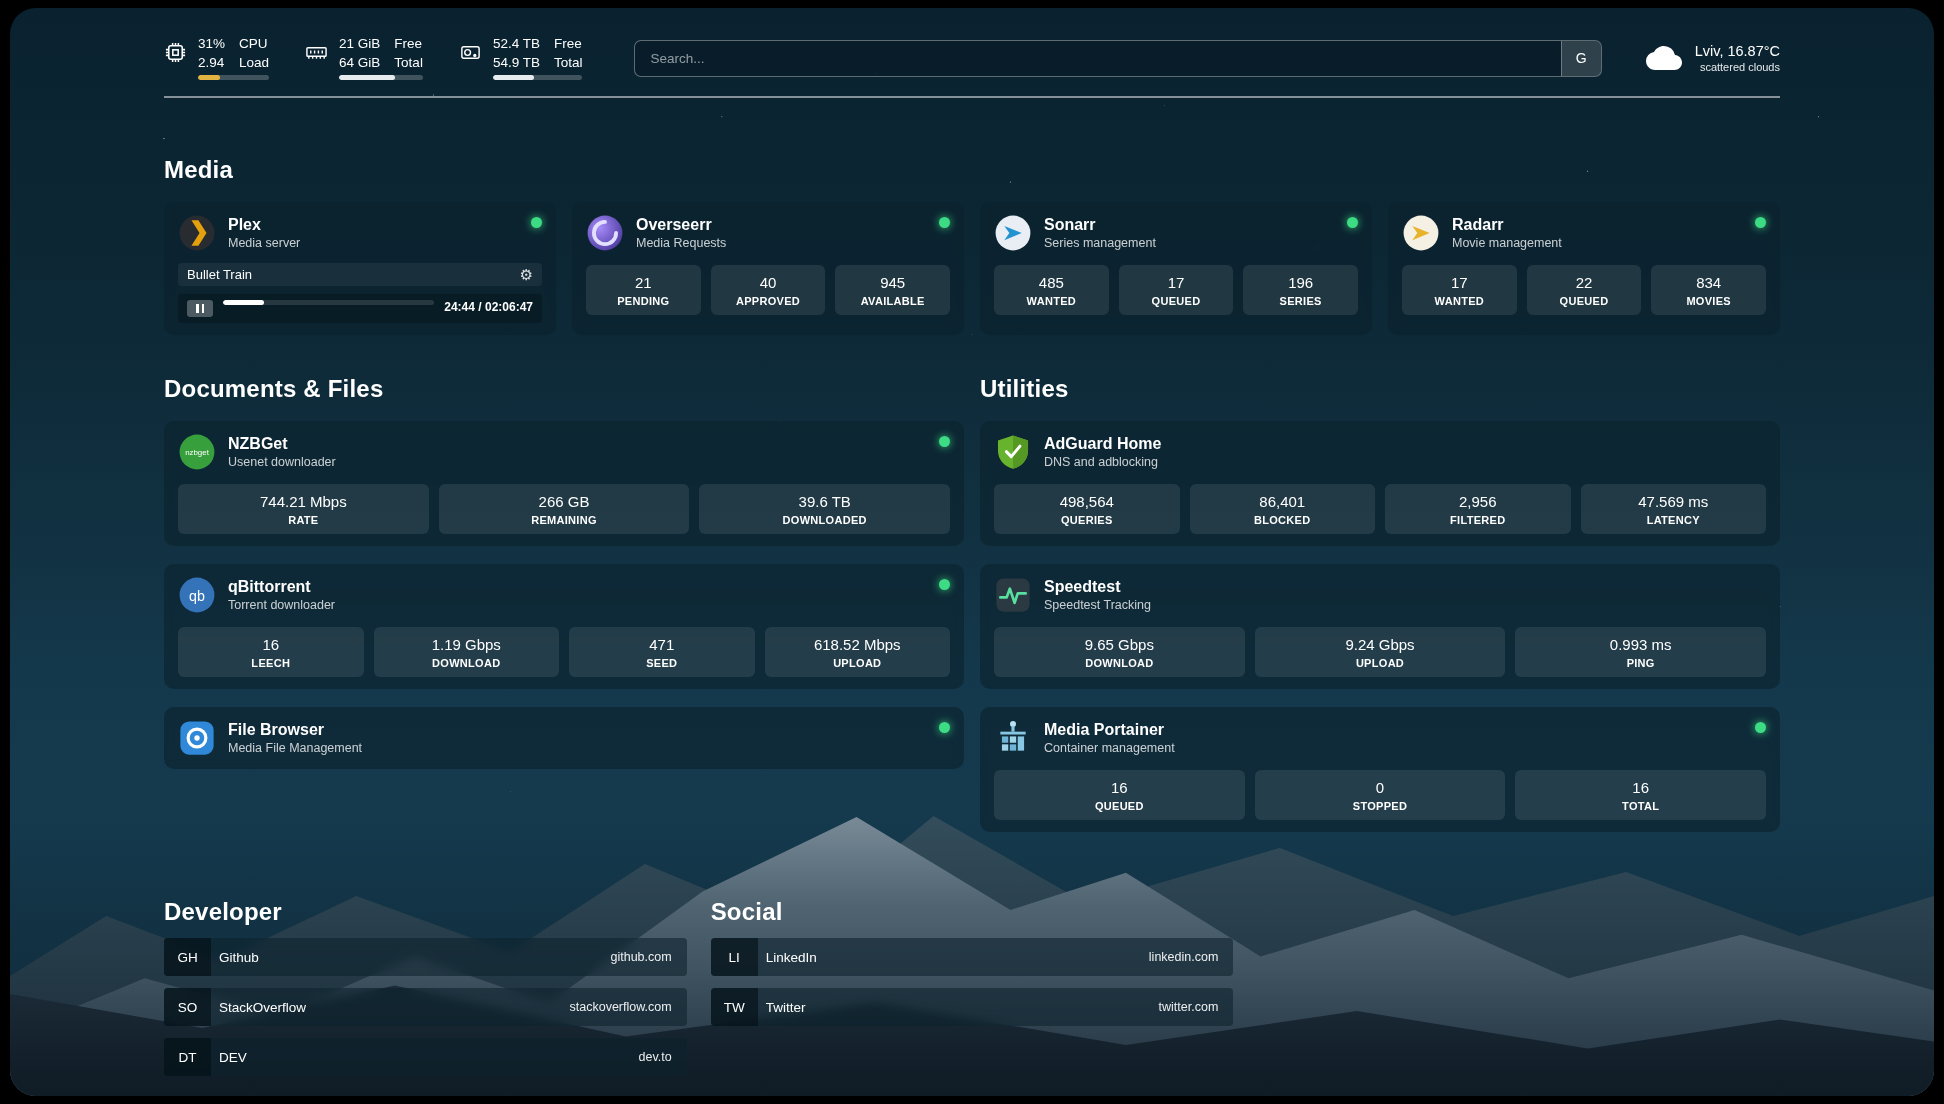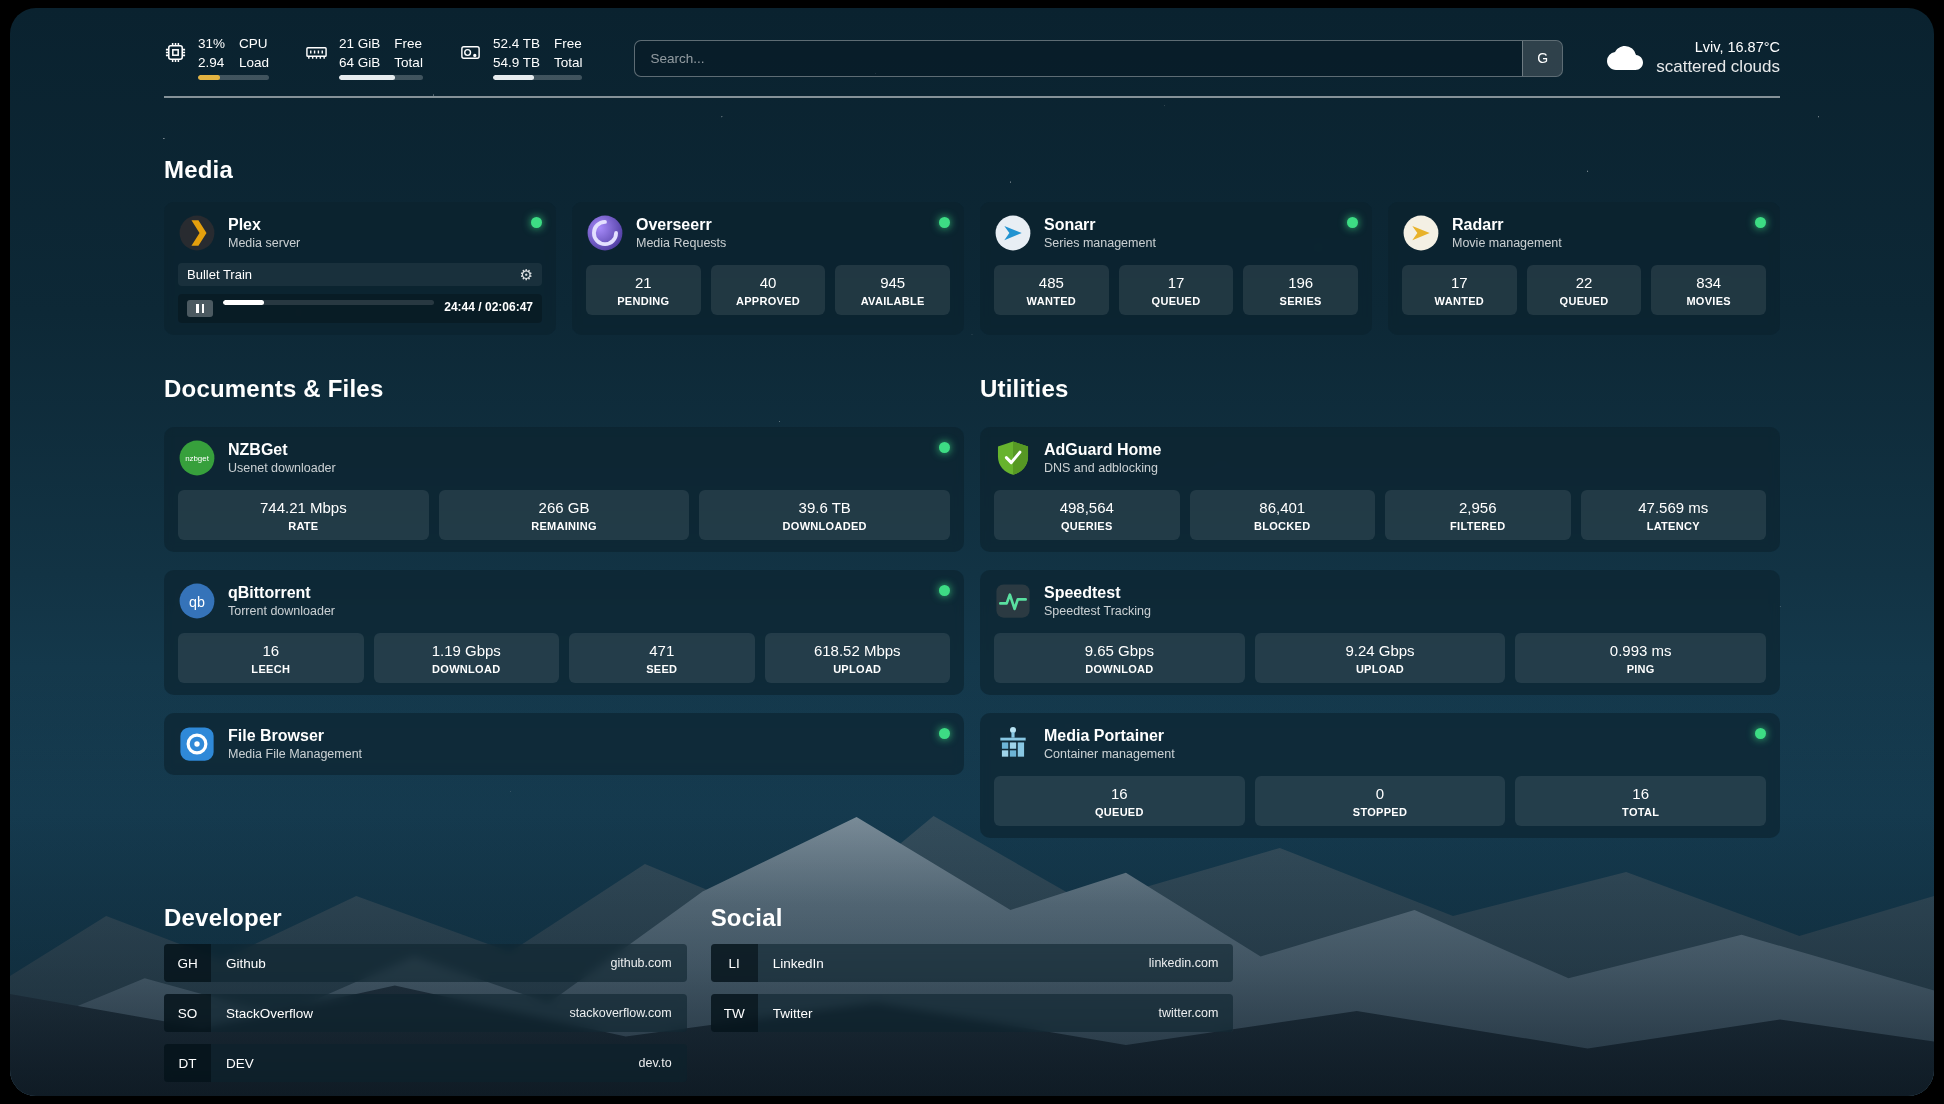--- a/index.html
+++ b/index.html
@@ -59,21 +59,21 @@
     background:rgba(8,26,36,.55); border:1px solid rgba(255,255,255,.35); border-radius:7px; overflow:hidden; }
   .searchbox input { flex:1; background:transparent; border:none; outline:none; color:#fff; font-size:13.5px; padding:0 15px; font-family:"Liberation Sans",sans-serif; }
   .searchbox input::placeholder { color:rgba(255,255,255,.55); }
   .search-engine { width:40px; background:rgba(255,255,255,.16); border:none; border-left:1px solid rgba(255,255,255,.3);
     color:#fff; font-size:14px; cursor:pointer; font-family:"Liberation Sans",sans-serif; }
   .weather { display:flex; align-items:center; gap:13px; }
   .weather-icon { width:36px; height:30px; }
   .weather-icon svg { width:100%; height:100%; display:block; }
   .weather-text { text-align:right; }
   .weather-loc { font-size:14.5px; }
-  .weather-cond { font-size:17px; color:rgba(255,255,255,.9); margin-top:2px; }
+  .weather-cond { font-size:11px; color:rgba(255,255,255,.9); margin-top:2px; }
   .divider { margin-top:16px; border:none; border-top:2px solid rgba(255,255,255,.5); }
 
   
   .section-title { font-size:24px; font-weight:600; letter-spacing:.2px; }
   .media-section { margin-top:58px; }
   .media-grid { display:grid; grid-template-columns:repeat(4,1fr); gap:16px; margin-top:18px; }
   .card { background:rgba(12,34,45,.62); border-radius:10px; padding:12px 14px; backdrop-filter:blur(5px); }
   .card-header { display:flex; align-items:center; gap:12px; cursor:pointer; }
   .app-icon { width:38px; height:38px; flex:none; }
   .app-icon svg { width:100%; height:100%; display:block; }
@@ -91,30 +91,30 @@
     background:rgba(255,255,255,.06); border-radius:4px; padding:4px 9px; font-size:13px; }
   .gear { color:rgba(255,255,255,.85); font-size:15px; cursor:pointer; line-height:1; }
   .plex-player { display:flex; align-items:flex-start; gap:10px; margin-top:8px; background:rgba(0,0,0,.22); border-radius:4px; padding:6px 9px; }
   .pause-btn { width:26px; height:17px; background:rgba(255,255,255,.28); border-radius:3px; display:flex; align-items:center; justify-content:center; gap:3px; cursor:pointer; flex:none; }
   .pause-btn i { width:2.5px; height:9px; background:#fff; display:block; }
   .plex-track { flex:1; height:5px; border-radius:3px; background:rgba(255,255,255,.13); overflow:hidden; }
   .plex-track .fill { height:100%; background:#fff; border-radius:3px; }
   .plex-time { font-size:12px; font-weight:600; white-space:nowrap; }
 
   .columns { display:grid; grid-template-columns:1fr 1fr; gap:16px; margin-top:40px; align-items:start; }
-  .col .section-title { margin-bottom:24px; }
+  .col .section-title { margin-bottom:18px; }
   .col .card { margin-bottom:18px; }
   .col .card:last-child { margin-bottom:0; }
 
   
   .bookmarks { display:grid; grid-template-columns:1fr 1fr 1fr; gap:24px; margin-top:66px; }
   .bm-col .section-title { margin-bottom:6px; }
   .bm-row { display:flex; align-items:center; height:38px; background:rgba(12,34,45,.58); border-radius:4px; margin-top:12px; overflow:hidden; cursor:pointer; backdrop-filter:blur(4px); }
   .bm-abbr { width:47px; height:100%; background:rgba(4,14,20,.6); display:flex; align-items:center; justify-content:center; font-size:13.5px; flex:none; }
-  .bm-name { padding-left:15px; font-size:13.5px; flex:1; }
+  .bm-name { padding-left:8px; font-size:13.5px; flex:1; }
   .bm-url { padding-right:15px; font-size:12.5px; color:rgba(255,255,255,.92); }
 </style>
 </head>
 <body>
 
 <div class="frame">
   <div class="stars"></div>
   <div class="mtn mtn-far"></div>
   <div class="mtn mtn-mid"></div>
   <div class="mtn mtn-near"></div>

